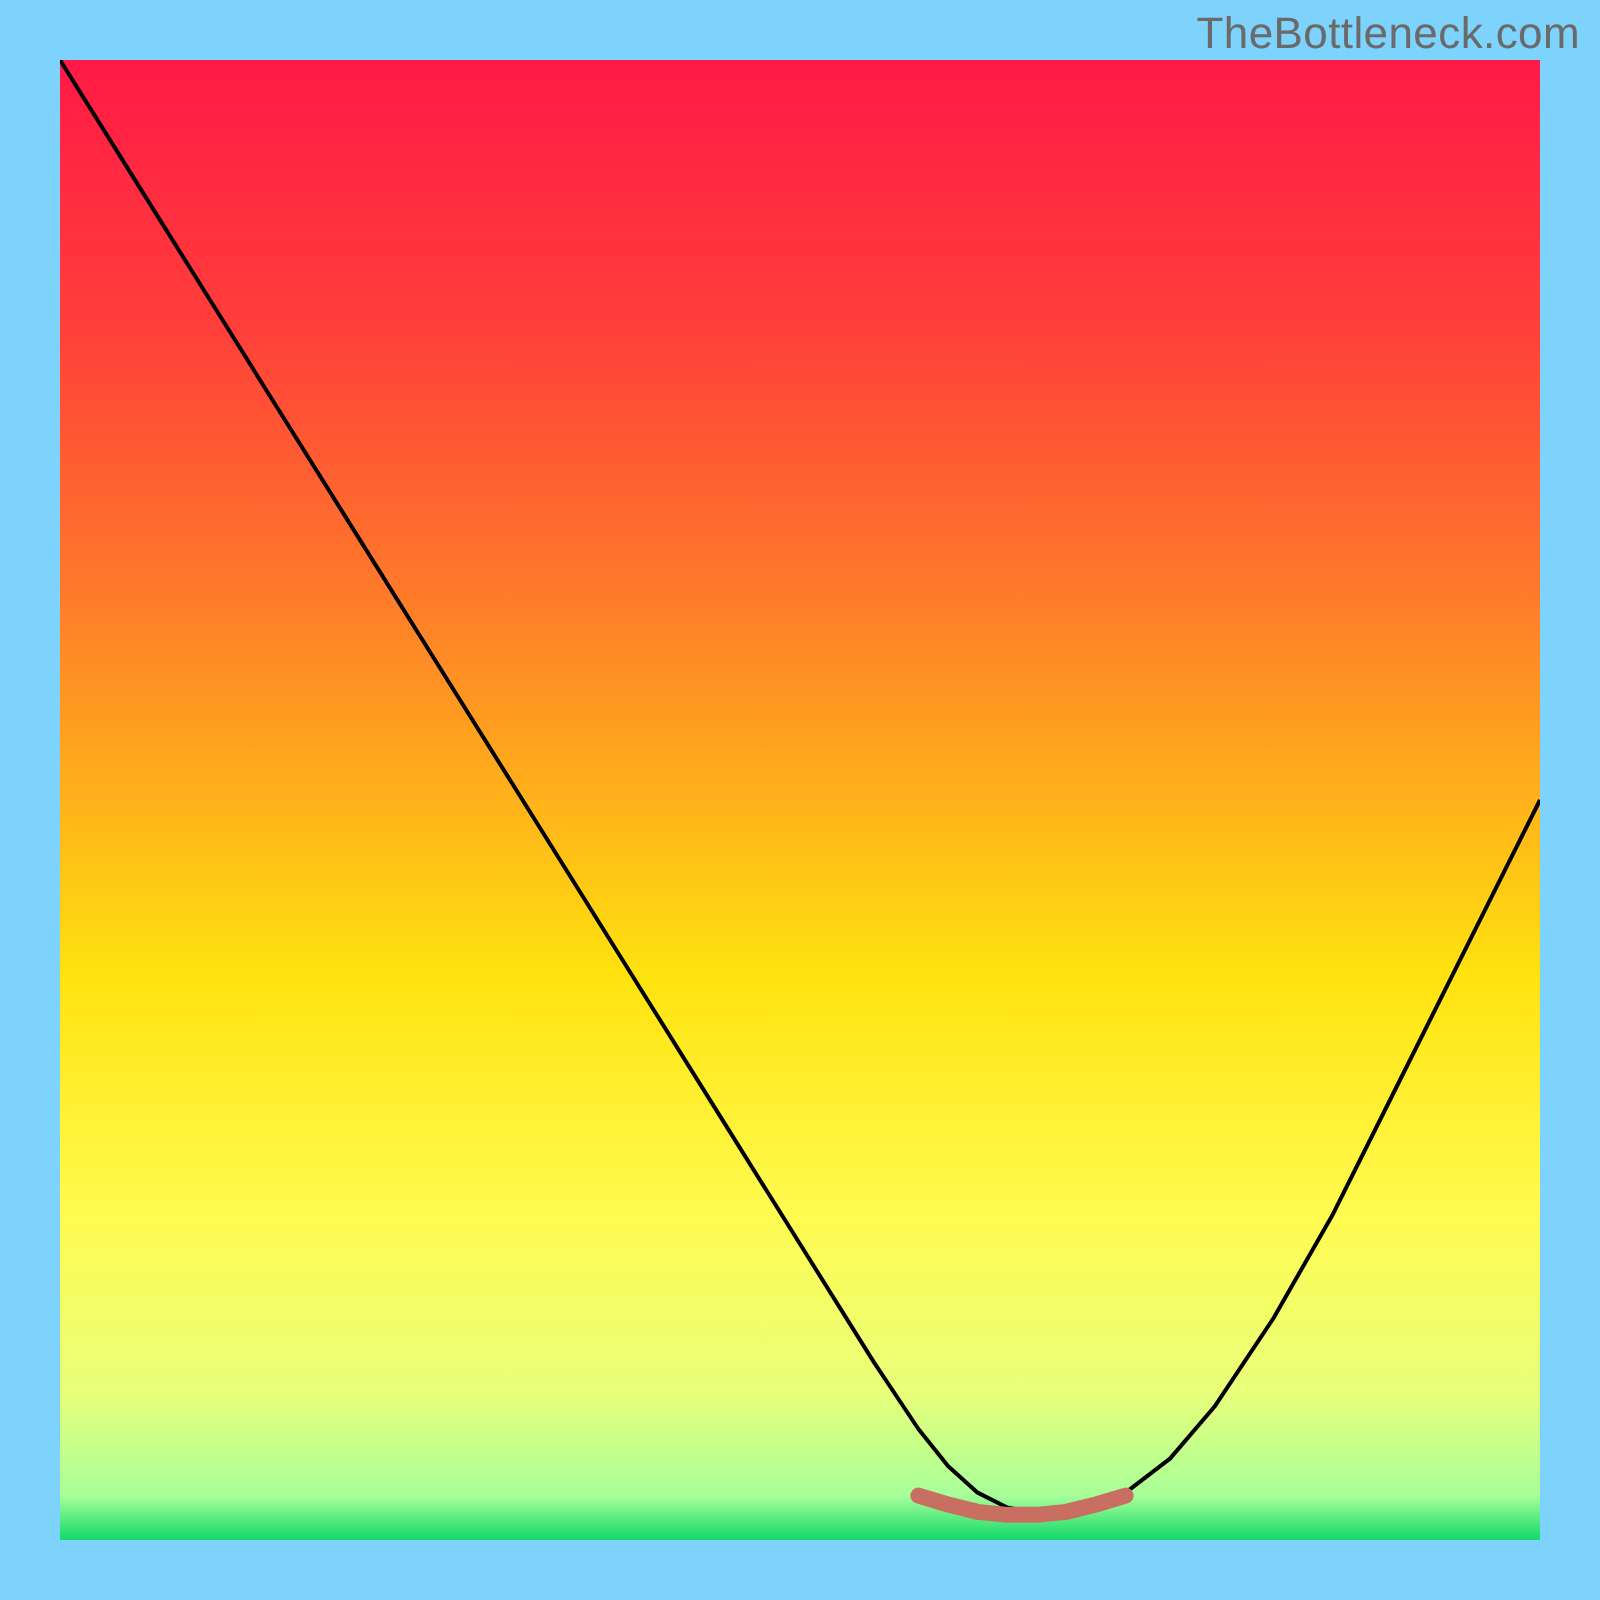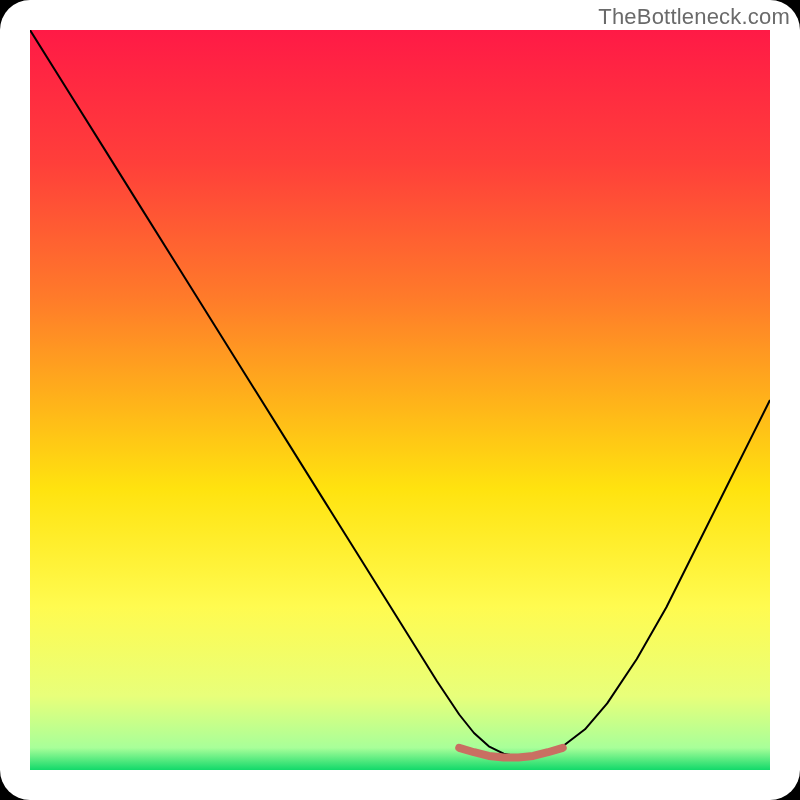--- a/index.html
+++ b/index.html
@@ -8,22 +8,21 @@
     width: 800px;
     height: 800px;
     background: #000;
     overflow: hidden;
     font-family: Arial, Helvetica, sans-serif;
   }
   .frame {
     position: relative;
     width: 800px;
     height: 800px;
-    background: #ffffff;
-    border-radius: 30px;
+    background: #7dd3fc;
   }
   .watermark {
     position: absolute;
     top: 4px;
     right: 10px;
     color: #6a6a6a;
     font-size: 22px;
     font-weight: 500;
     letter-spacing: 0.2px;
     z-index: 5;

